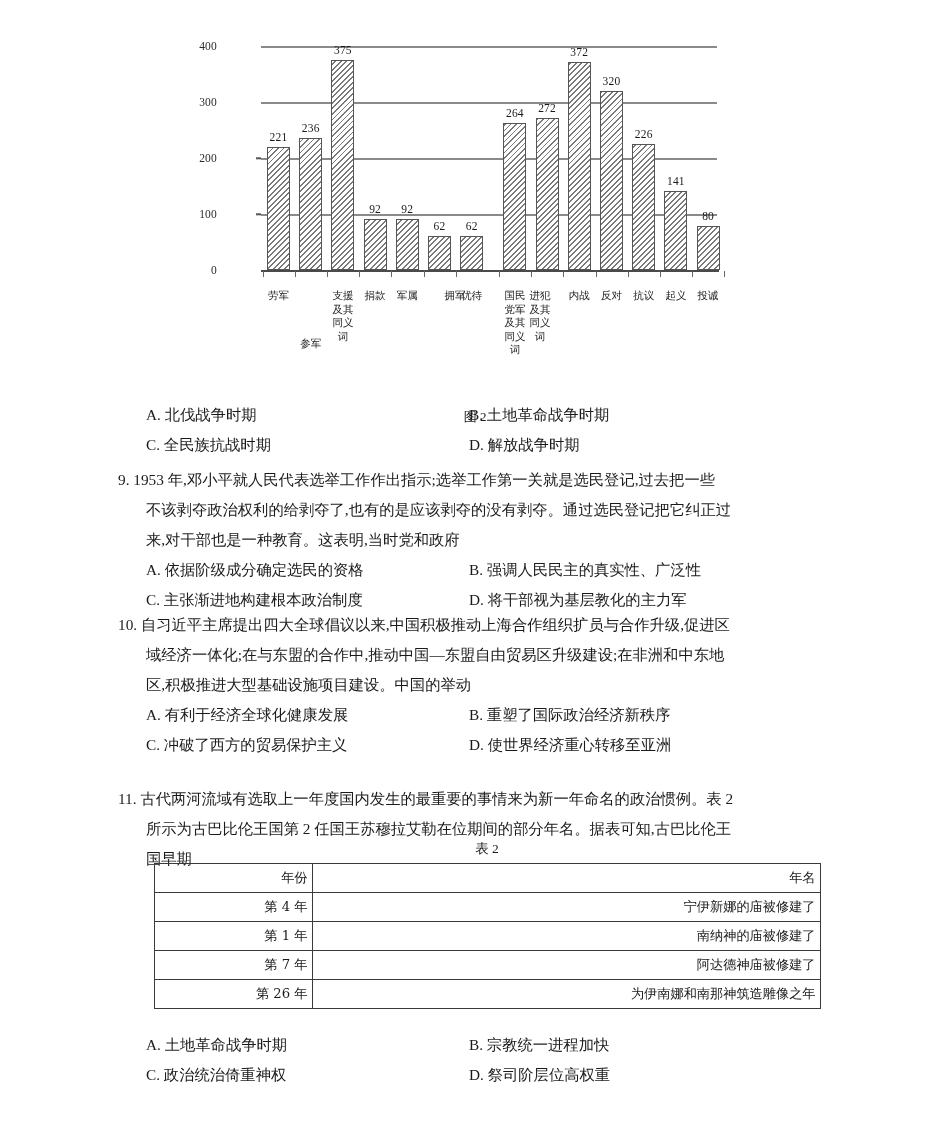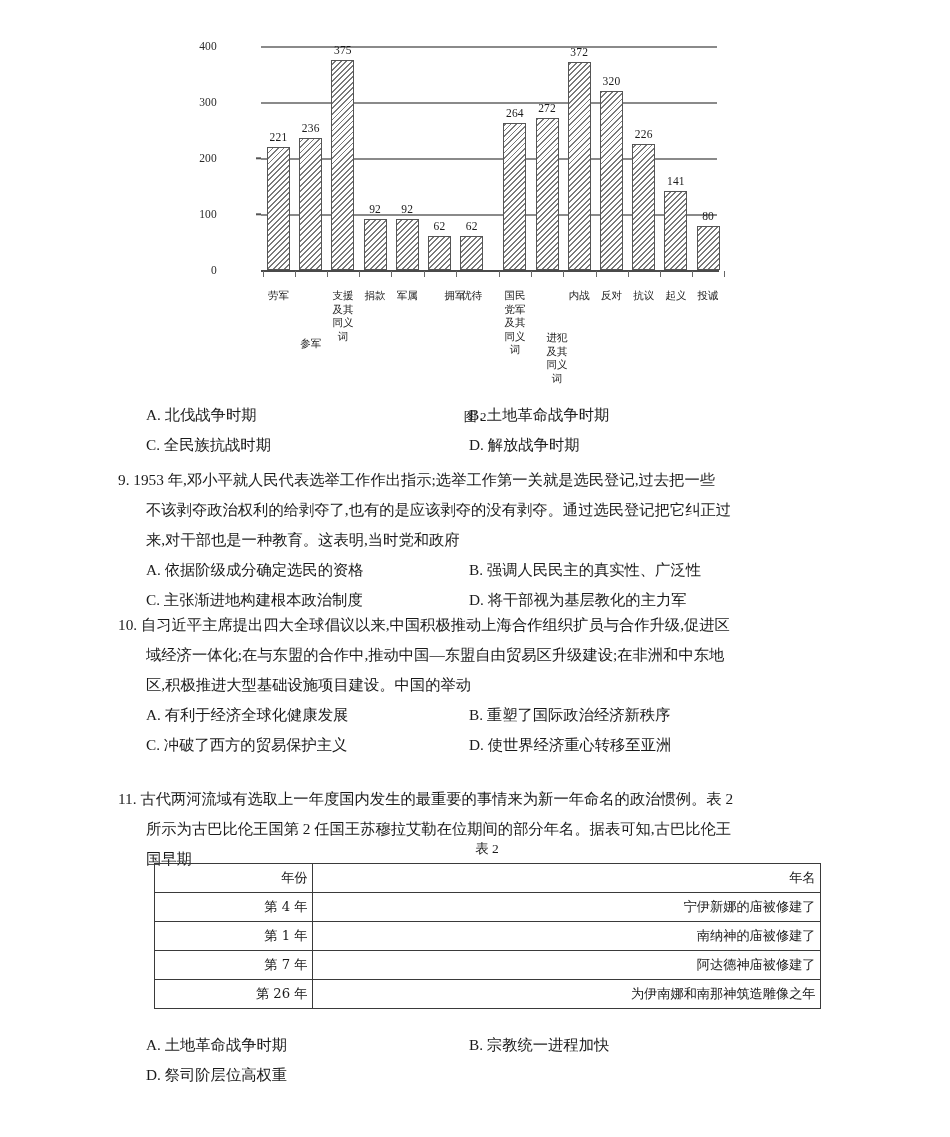--- a/index.html
+++ b/index.html
@@ -198,21 +198,21 @@
         <div class="bar-value" style="left: 190.7px; top: 173.68px;">62</div>
         <div class="xtick" style="left: 194.7px;"></div>
         <div class="xlabel" style="left: 193.7px;">优待</div>
         <div class="bar" style="left: 242.4px; height: 147.84px;"></div>
         <div class="bar-value" style="left: 233.9px; top: 60.56px;">264</div>
         <div class="xtick" style="left: 237.9px;"></div>
         <div class="xlabel" style="left: 236.9px;">国民<br>党军<br>及其<br>同义<br>词</div>
         <div class="bar" style="left: 274.6px; height: 152.32px;"></div>
         <div class="bar-value" style="left: 266.1px; top: 56.08px;">272</div>
         <div class="xtick" style="left: 270.1px;"></div>
-        <div class="xlabel" style="left: 279px; margin-top: 42px;">进犯<br>及其<br>同义<br>词</div>
+        <div class="xlabel" style="left: 262px;">进犯<br>及其<br>同义<br>词</div>
         <div class="bar" style="left: 306.8px; height: 208.32px;"></div>
         <div class="bar-value" style="left: 298.3px; top: 0.0799999px;">372</div>
         <div class="xtick" style="left: 302.3px;"></div>
         <div class="xlabel" style="left: 301.3px;">内战</div>
         <div class="bar" style="left: 339px; height: 179.2px;"></div>
         <div class="bar-value" style="left: 330.5px; top: 29.2px;">320</div>
         <div class="xtick" style="left: 334.5px;"></div>
         <div class="xlabel" style="left: 333.5px;">反对</div>
         <div class="bar" style="left: 371.2px; height: 126.56px;"></div>
         <div class="bar-value" style="left: 362.7px; top: 81.84px;">226</div>
@@ -304,15 +304,16 @@
       </tbody>
   </table>
 </div>
 
 <div class="body-text" style="top:1030px">
   <div class="opt-row">
     <span class="opt-a">A. 土地革命战争时期</span>
     <span class="opt-b">B. 宗教统一进程加快</span>
   </div>
   <div class="opt-row">
+    <span class="opt-a">C. 政治统治倚重神权</span>
     <span class="opt-b">D. 祭司阶层位高权重</span>
   </div>
 </div>
 
 </body></html>

